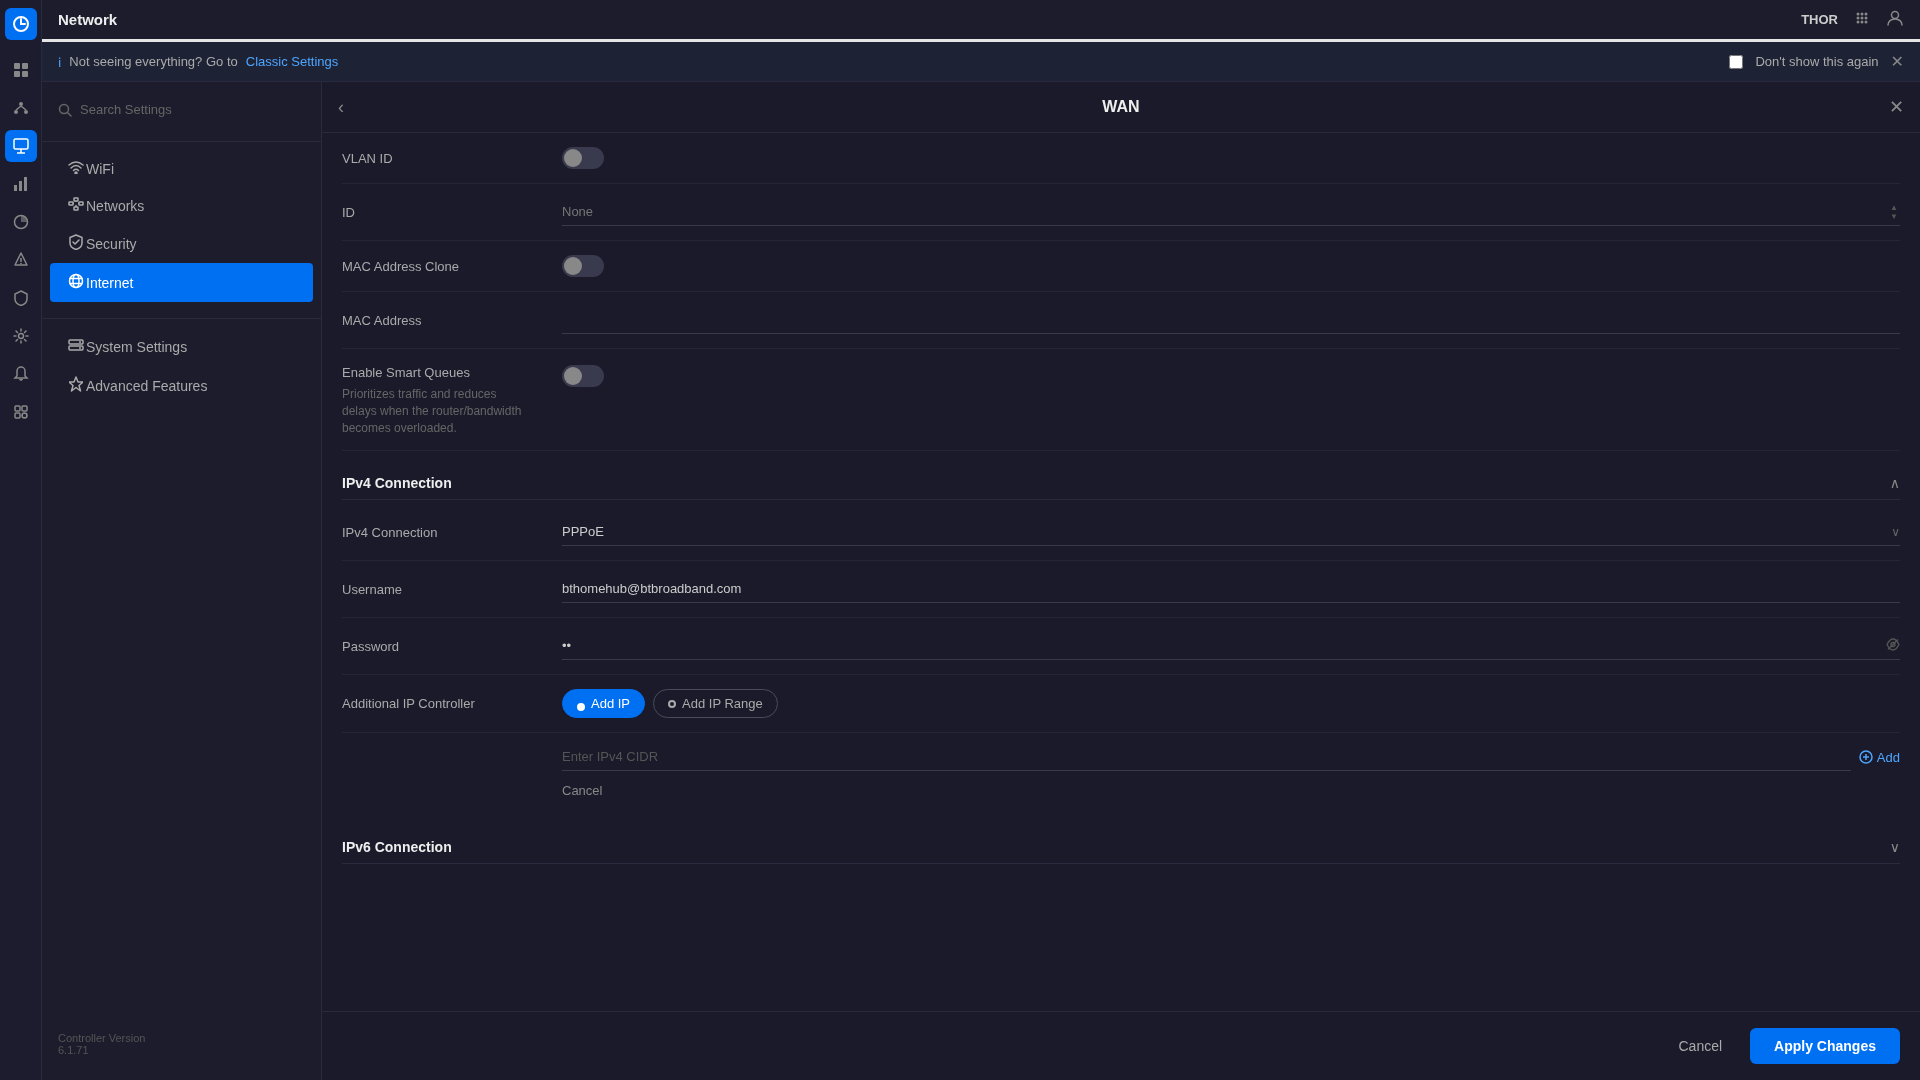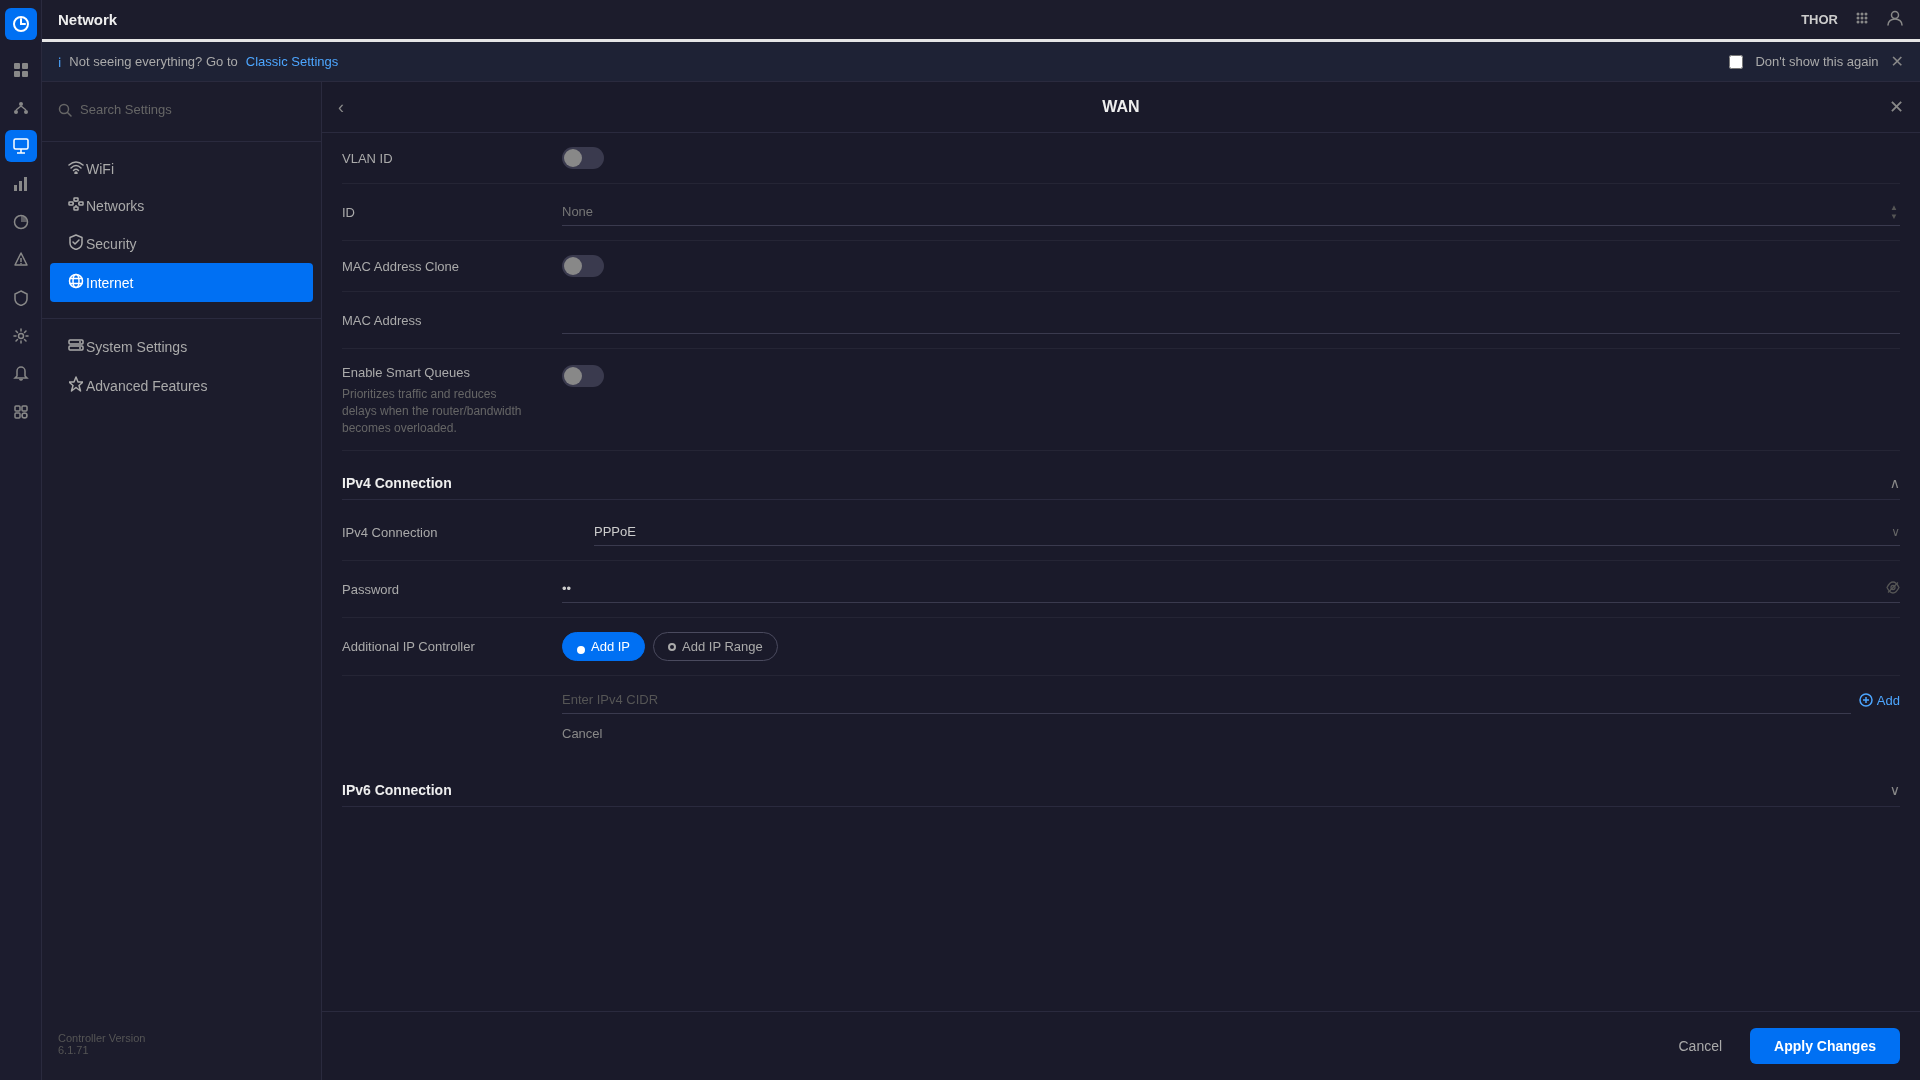--- a/index.html
+++ b/index.html
@@ -569,28 +569,34 @@
         </div>
 
         <div class="section-header">
           <span class="section-title">IPv4 Connection</span>
           <span class="section-toggle">∧</span>
         </div>
         <div class="section-divider"></div>
 
         <div class="form-row">
           <div class="form-row-label">IPv4 Connection</div>
-          <div class="form-row-control" style="position:relative;margin-left:32px;">
+          <div class="form-row-control" style="position:relative;">
             <div class="form-select-wrapper">
               <span class="form-select-value">PPPoE</span>
               <span class="form-select-arrow">∨</span>
             </div>
           </div>
         </div>
 
+        <div class="form-row">
+          <div class="form-row-label">Username</div>
+          <div class="form-row-control">
+            <input type="text" class="form-input" value="bthomehub@btbroadband.com" style="">
+          </div>
+        </div>
 
         <div class="form-row">
           <div class="form-row-label">Password</div>
           <div class="form-row-control">
             <div class="form-input-wrapper">
               <input type="password" class="form-input" value="ab" style="padding-right: 24px;">
               <span class="form-input-icon">
                 <svg width="14" height="14" viewBox="0 0 14 14" fill="none" stroke="#555" stroke-width="1.3">
                   <path d="M1 7 C3 3 5 1.5 7 1.5 C9 1.5 11 3 13 7 C11 11 9 12.5 7 12.5 C5 12.5 3 11 1 7Z"></path>
                   <circle cx="7" cy="7" r="2"></circle>

